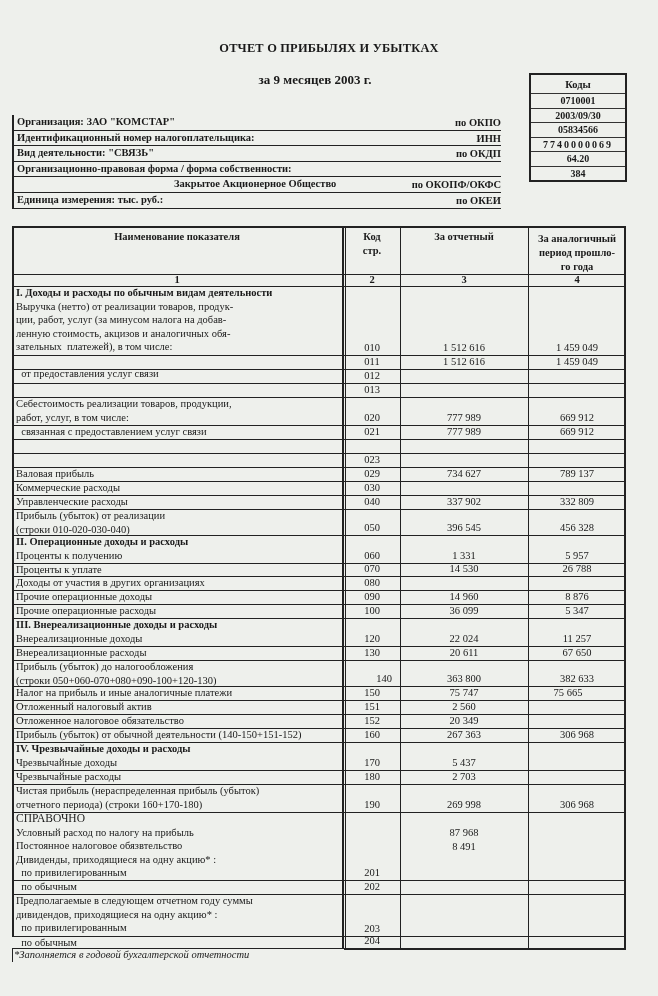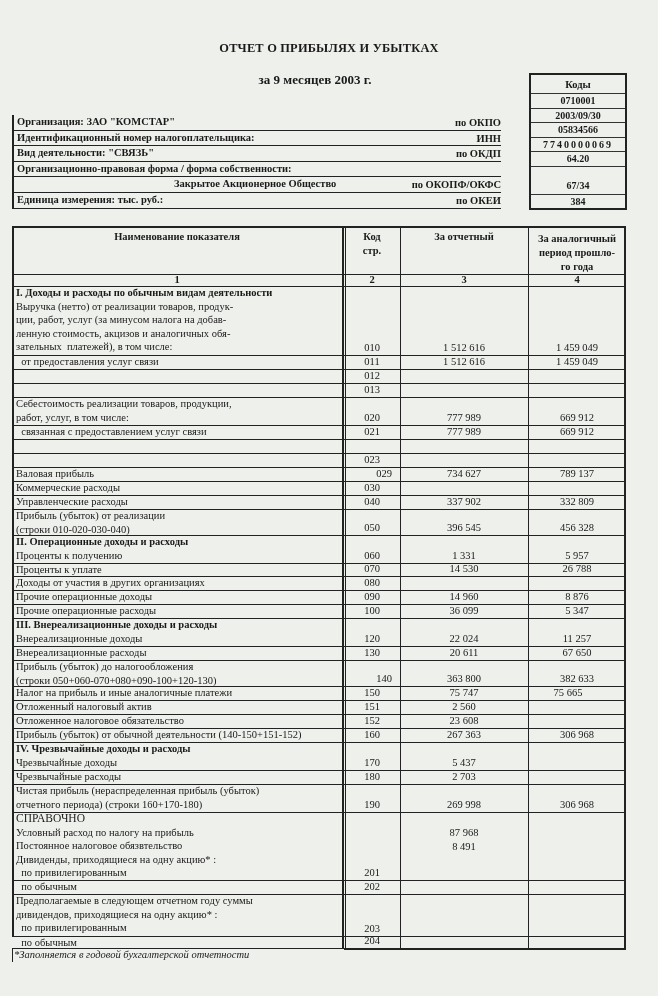--- a/index.html
+++ b/index.html
@@ -64,21 +64,20 @@
 <div class="abs title">ОТЧЕТ О ПРИБЫЛЯХ И УБЫТКАХ</div>
 <div class="abs period">за  9 месяцев  2003 г.</div>
 
 <div class="abs codes">
   <div class="code-cell head">Коды</div>
   <div class="code-cell">0710001</div>
   <div class="code-cell">2003/09/30</div>
   <div class="code-cell">05834566</div>
   <div class="code-cell inn">7740000069</div>
   <div class="code-cell">64.20</div>
-  <div class="code-cell big">67/34</div>
   <div class="code-cell">384</div>
 </div>
 
 <div class="abs org">
   <div class="org-row">
     <span class="lbl">Организация:   ЗАО  "КОМСТАР"</span>
     <span class="right">по ОКПО</span>
   </div>
   <div class="org-row">
     <span class="lbl">Идентификационный номер налогоплательщика:</span>
@@ -162,21 +161,21 @@
       <div class="cell bold" style="left: 4px; top: 0px; white-space: pre;">I. Доходы и расходы по обычным видам деятельности</div>
       <div class="cell" style="left: 4px; top: 13.6px; white-space: pre;">Выручка (нетто) от реализации товаров, продук-</div>
       <div class="cell" style="left: 4px; top: 27.2px; white-space: pre;">ции, работ, услуг (за минусом налога на добав-</div>
       <div class="cell" style="left: 4px; top: 40.8px; white-space: pre;">ленную стоимость, акцизов и аналогичных обя-</div>
       <div class="cell" style="left: 4px; top: 54.4px; white-space: pre;">зательных  платежей), в том числе:</div>
       <div class="cell code" style="left: 332px; width: 56px; top: 55px;">010</div>
       <div class="cell num" style="left: 388px; width: 128px; top: 55px;">1 512 616</div>
       <div class="cell num" style="left: 516px; width: 98px; top: 55px;">1 459 049</div>
     </div>
     <div style="position: absolute; left: 0px; top: 129px; width: 614px; height: 14px;">
-      <div class="cell" style="left: 4px; top: 0px; white-space: pre;">  от предоставления услуг связи</div>
+      <div class="cell" style="left: 4px; top: 12px; white-space: pre;">  от предоставления услуг связи</div>
       <div class="cell code" style="left: 332px; width: 56px; top: 0px;">011</div>
       <div class="cell num" style="left: 388px; width: 128px; top: 0px;">1 512 616</div>
       <div class="cell num" style="left: 516px; width: 98px; top: 0px;">1 459 049</div>
     </div>
     <div style="position: absolute; left: 0px; top: 143px; width: 614px; height: 14px;">
       <div class="cell" style="left: 4px; top: 0px; white-space: pre;"></div>
       <div class="cell code" style="left: 332px; width: 56px; top: 0px;">012</div>
       <div class="cell num" style="left: 388px; width: 128px; top: 0px;"></div>
       <div class="cell num" style="left: 516px; width: 98px; top: 0px;"></div>
     </div>
@@ -200,21 +199,21 @@
       <div class="cell num" style="left: 516px; width: 98px; top: 0px;">669 912</div>
     </div>
     <div style="position: absolute; left: 0px; top: 227px; width: 614px; height: 14px;">
       <div class="cell" style="left: 4px; top: 0px; white-space: pre;"></div>
       <div class="cell code" style="left: 332px; width: 56px; top: 0px;">023</div>
       <div class="cell num" style="left: 388px; width: 128px; top: 0px;"></div>
       <div class="cell num" style="left: 516px; width: 98px; top: 0px;"></div>
     </div>
     <div style="position: absolute; left: 0px; top: 241px; width: 614px; height: 14px;">
       <div class="cell" style="left: 4px; top: 0px; white-space: pre;">Валовая прибыль</div>
-      <div class="cell code" style="left: 332px; width: 56px; top: 0px; padding-left: 12px;">029</div>
+      <div class="cell code" style="left: 332px; width: 56px; top: 0px;">029</div>
       <div class="cell num" style="left: 388px; width: 128px; top: 0px;">734 627</div>
       <div class="cell num" style="left: 516px; width: 98px; top: 0px;">789 137</div>
     </div>
     <div style="position: absolute; left: 0px; top: 255px; width: 614px; height: 14px;">
       <div class="cell" style="left: 4px; top: 0px; white-space: pre;">Коммерческие расходы</div>
       <div class="cell code" style="left: 332px; width: 56px; top: 0px;">030</div>
       <div class="cell num" style="left: 388px; width: 128px; top: 0px;"></div>
       <div class="cell num" style="left: 516px; width: 98px; top: 0px;"></div>
     </div>
     <div style="position: absolute; left: 0px; top: 269px; width: 614px; height: 14px;">
@@ -289,21 +288,21 @@
     </div>
     <div style="position: absolute; left: 0px; top: 474px; width: 614px; height: 14px;">
       <div class="cell" style="left: 4px; top: 0px; white-space: pre;">Отложенный налоговый актив</div>
       <div class="cell code" style="left: 332px; width: 56px; top: 0px;">151</div>
       <div class="cell num" style="left: 388px; width: 128px; top: 0px;">2 560</div>
       <div class="cell num" style="left: 516px; width: 98px; top: 0px;"></div>
     </div>
     <div style="position: absolute; left: 0px; top: 488px; width: 614px; height: 14px;">
       <div class="cell" style="left: 4px; top: 0px; white-space: pre;">Отложенное налоговое обязательство</div>
       <div class="cell code" style="left: 332px; width: 56px; top: 0px;">152</div>
-      <div class="cell num" style="left: 388px; width: 128px; top: 0px;">23 608</div>
+      <div class="cell num" style="left: 388px; width: 128px; top: 0px;">20 349</div>
       <div class="cell num" style="left: 516px; width: 98px; top: 0px;"></div>
     </div>
     <div style="position: absolute; left: 0px; top: 502px; width: 614px; height: 14px;">
       <div class="cell" style="left: 4px; top: 0px; white-space: pre;">Прибыль (убыток) от обычной деятельности (140-150+151-152)</div>
       <div class="cell code" style="left: 332px; width: 56px; top: 0px;">160</div>
       <div class="cell num" style="left: 388px; width: 128px; top: 0px;">267 363</div>
       <div class="cell num" style="left: 516px; width: 98px; top: 0px;">306 968</div>
     </div>
     <div style="position: absolute; left: 0px; top: 516px; width: 614px; height: 28px;">
       <div class="cell bold" style="left: 4px; top: 0px; white-space: pre;">IV. Чрезвычайные доходы и расходы</div>

